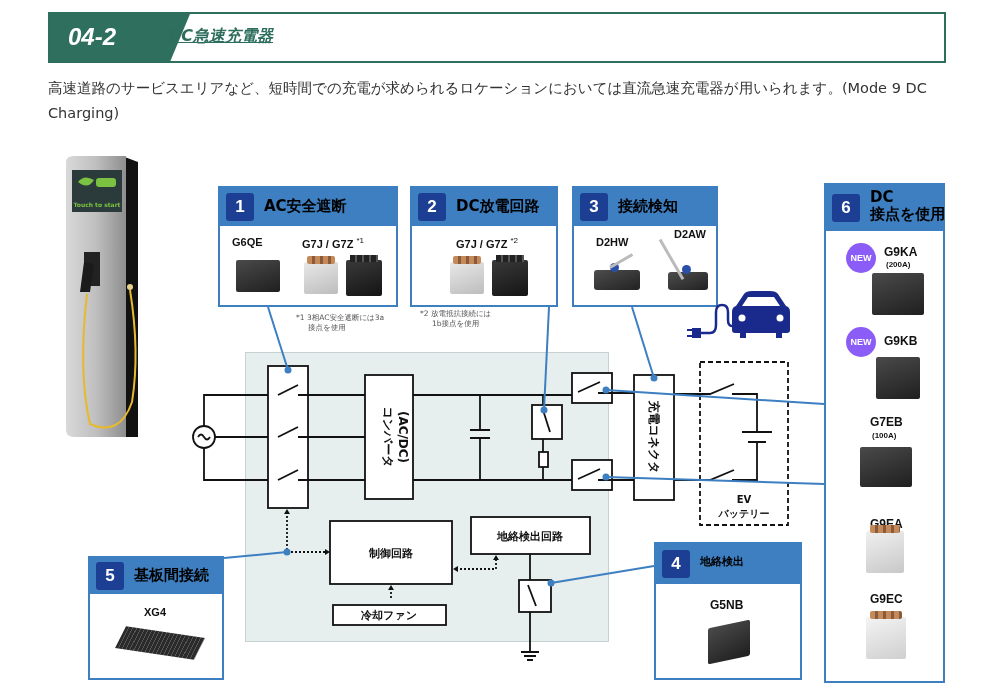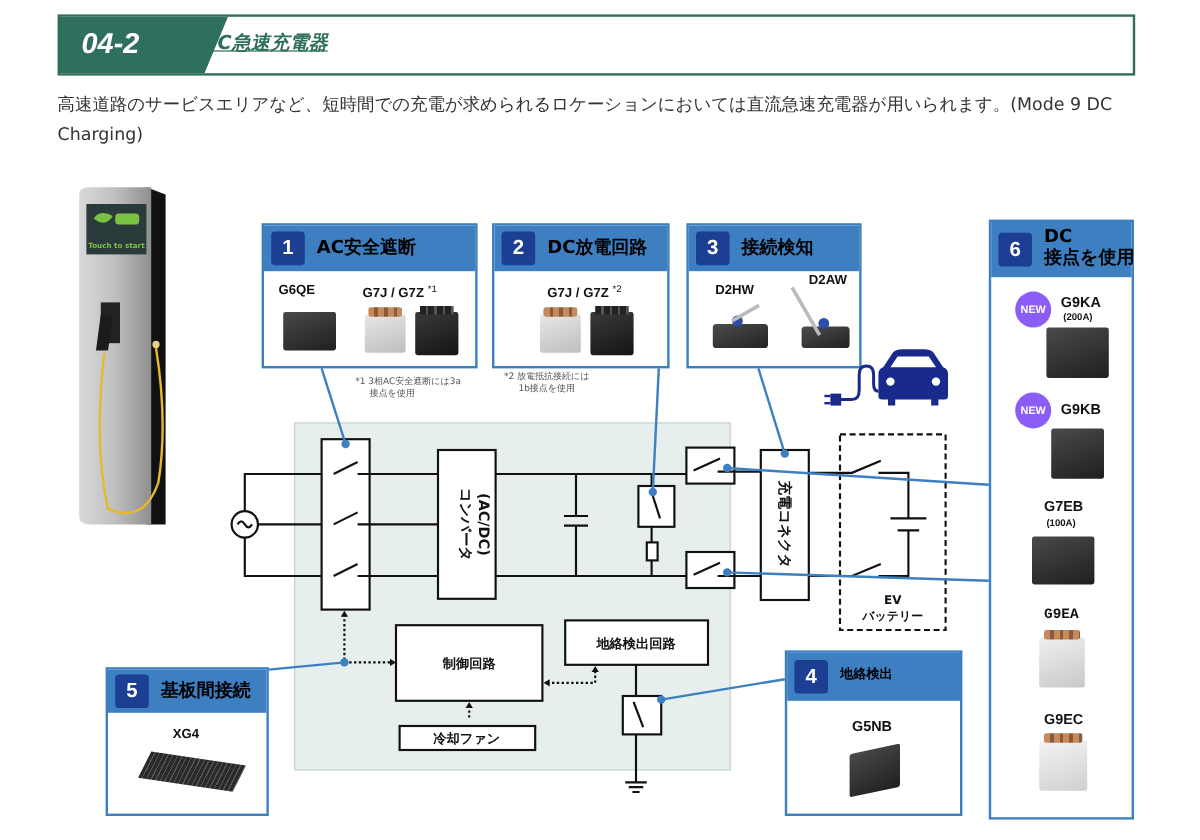--- a/index.html
+++ b/index.html
@@ -131,21 +131,21 @@
   <div class="relay-black" style="left:46px; top:88px; width:52px; height:42px;"></div>
 
   <div class="new-badge" style="left:20px; top:142px;">NEW</div>
   <div class="model" style="left:58px; top:149px; font-size:12px;">G9KB</div>
   <div class="relay-black" style="left:50px; top:172px; width:44px; height:42px;"></div>
 
   <div class="model" style="left:44px; top:230px; font-size:12px;">G7EB</div>
   <div class="model" style="left:46px; top:246px; font-size:8px;">(100A)</div>
   <div class="relay-black" style="left:34px; top:262px; width:52px; height:40px;"></div>
 
-  <div class="model" style="left:44px; top:320px; font-size:12px;font-family:Liberation Mono, monospace;">G9EA</div>
+  <div class="model" style="left:44px; top:332px; font-size:12px;">G9EA</div>
   <div class="relay-grey" style="left:40px; top:346px; width:38px; height:42px; background:linear-gradient(160deg,#f0f0f0,#c8c8c8);"></div>
 
   <div class="model" style="left:44px; top:407px; font-size:12px;">G9EC</div>
   <div class="relay-grey" style="left:40px; top:432px; width:40px; height:42px; background:linear-gradient(160deg,#f4f4f4,#cfcfcf);"></div>
 </div>
 
 <div class="abs box" style="left:654px; top:542px; width:148px; height:138px;">
   <div class="box-head" style="height:40px;">
     <div class="box-num" style="top:6px;">4</div>
     <div class="box-title" style="top:10px; font-size:11px;">地絡検出</div>

